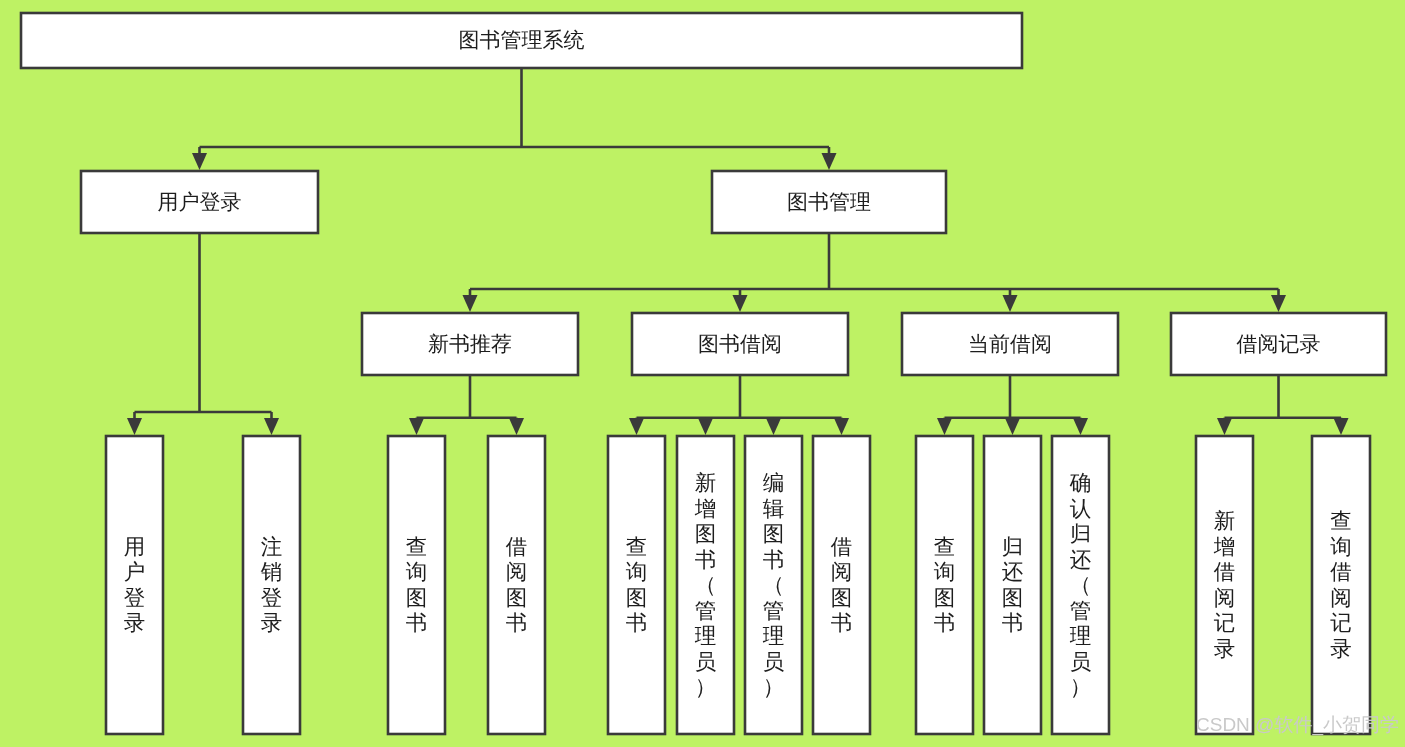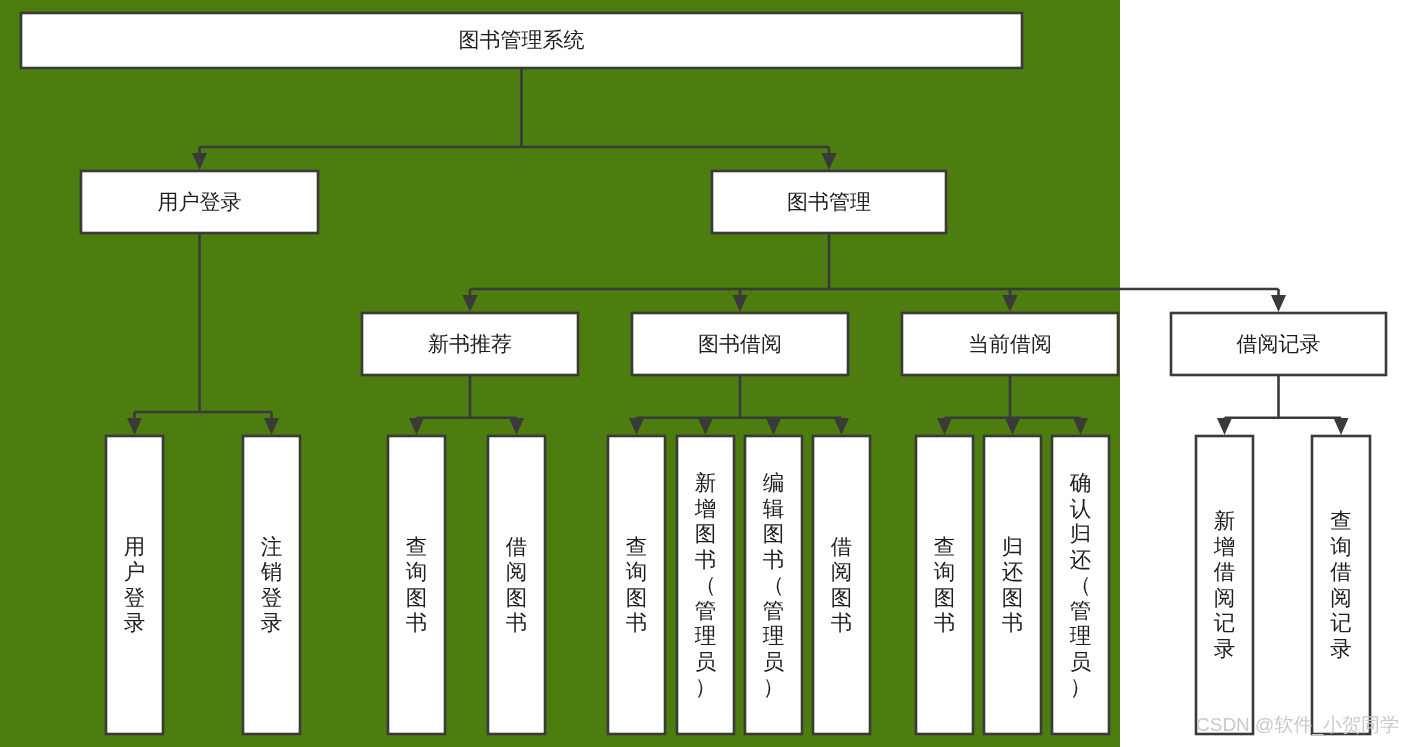--- a/index.html
+++ b/index.html
@@ -1,20 +1,20 @@
 <!DOCTYPE html>
 <html><head>
 <meta charset="utf-8">
 <style>
   html,body{margin:0;padding:0;background:#ffffff;}
   body{
     font-family:"Liberation Sans","DejaVu Sans",sans-serif;
     width:1405px;height:747px;overflow:hidden;
   }
-  #diagram-root{position:relative;width:1120px;height:747px;background:#4d7c0f;}
+  #diagram-root{position:relative;width:1405px;height:747px;background:#bef264;}
   svg#flowchart{position:absolute;top:0;left:0;width:1405px;height:747px;}
   .node-box{fill:#ffffff;stroke:#3a3a3a;stroke-width:2.6;}
   .edge-line{stroke:#3a3a3a;stroke-width:2.6;fill:none;stroke-linecap:butt;}
   .arrow-head{fill:#3a3a3a;stroke:none;}
   .node-label{
     font-family:"Liberation Sans","DejaVu Sans",sans-serif;
     fill:#1d1d1d;font-size:21px;text-anchor:middle;dominant-baseline:middle;
   }
   .node-label-v{
     font-family:"Liberation Sans","DejaVu Sans",sans-serif;

